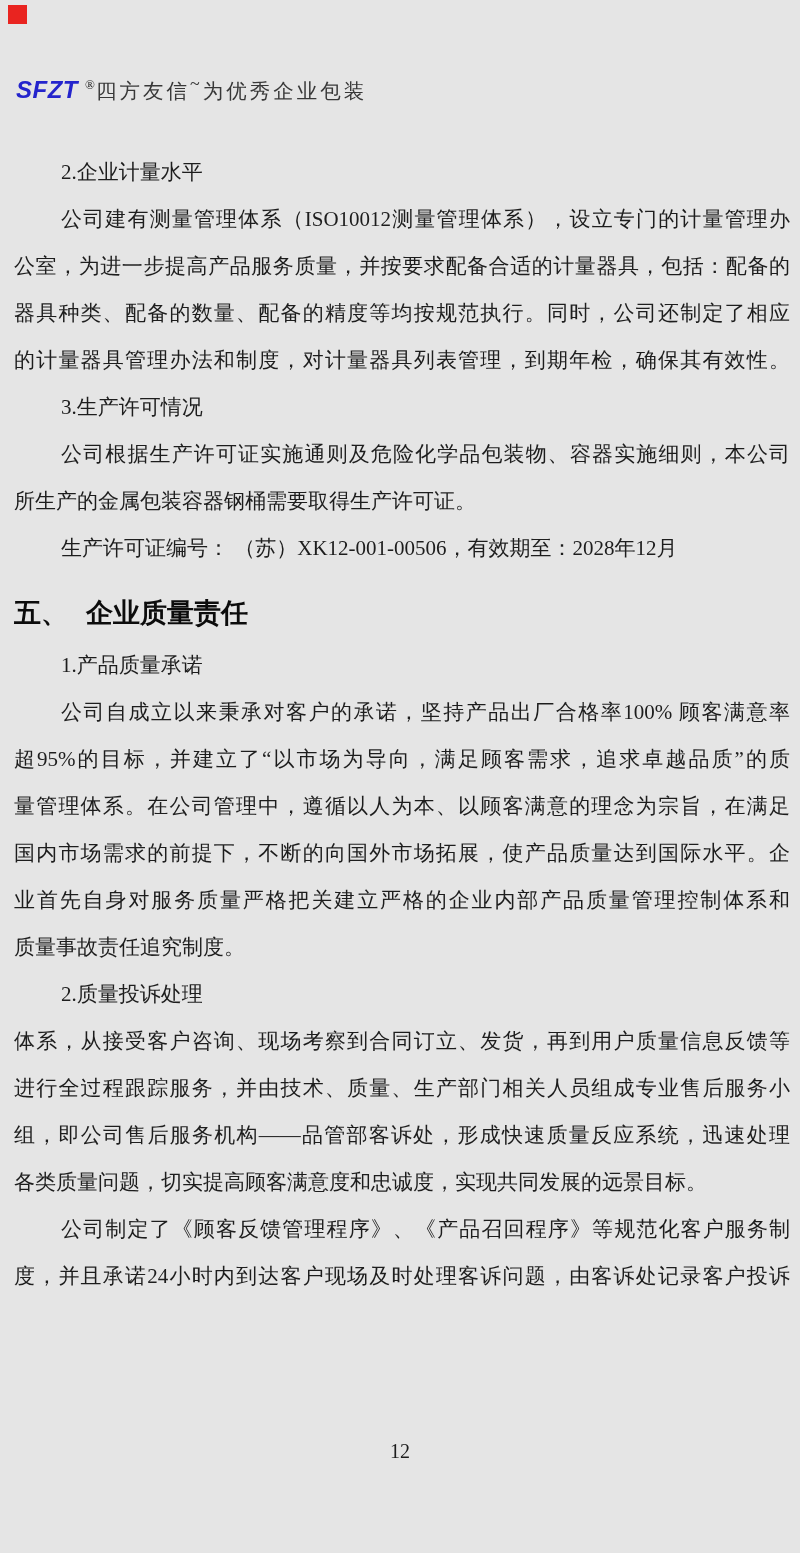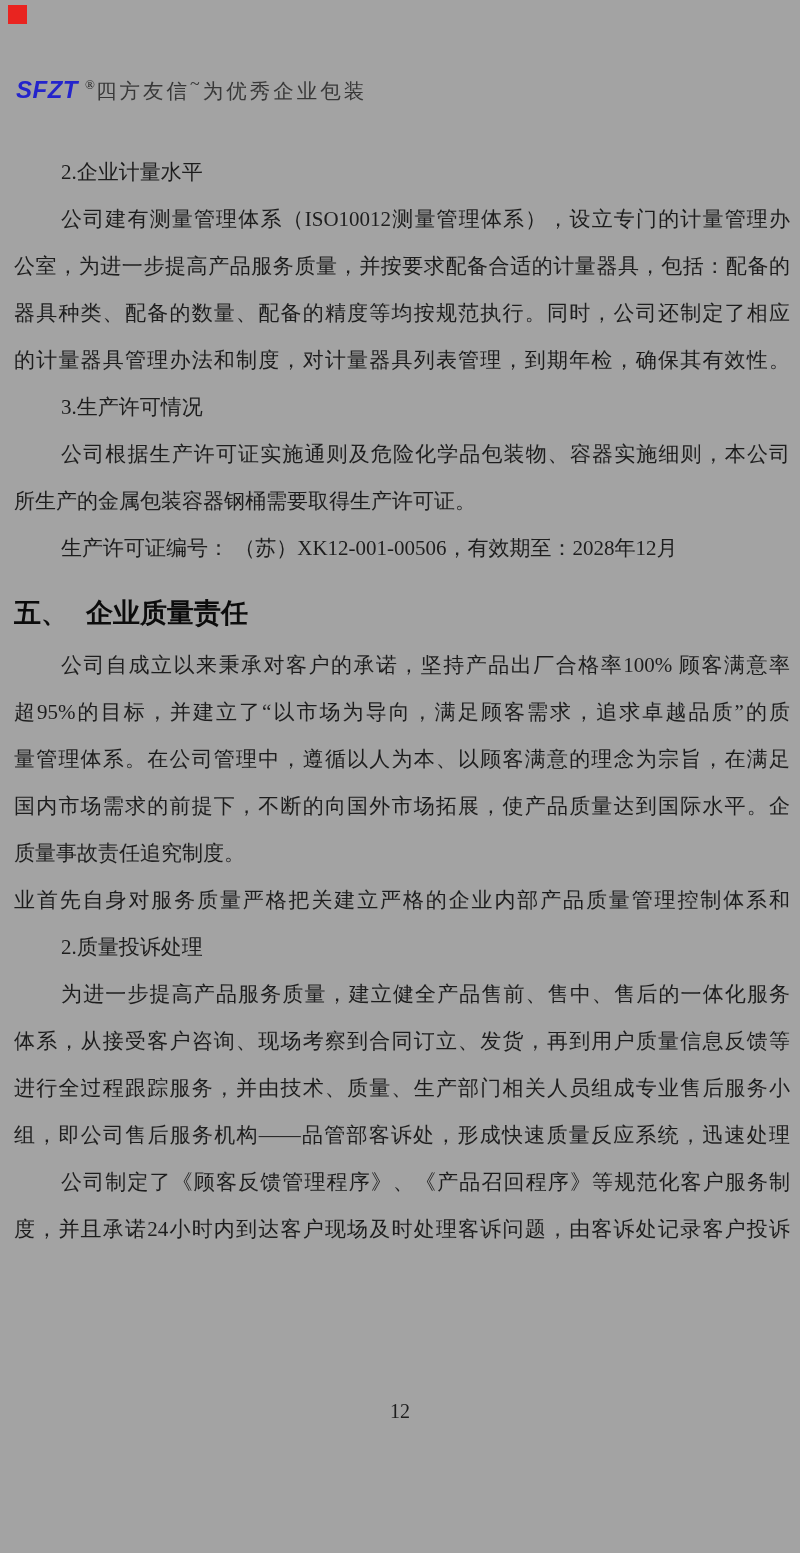--- a/index.html
+++ b/index.html
@@ -1,20 +1,20 @@
 <!DOCTYPE html>
 <html><head>
 <meta charset="utf-8">
 <style>
   html, body { margin: 0; padding: 0; background: #ffffff; }
   .page {
     position: relative;
     width: 800px;
     height: 1553px;
-    background: #a3a3a3;
+    background: #e5e5e5;
     overflow: hidden;
     font-family: "Liberation Serif", "DejaVu Serif", serif;
   }
   .marker {
     position: absolute;
     left: 8px; top: 5px;
     width: 19px; height: 19px;
   }
   .header {
     position: absolute;
@@ -75,21 +75,21 @@
     margin-top: 12px;
     height: 58px;
     line-height: 58px;
     font-weight: bold;
     font-size: 27px;
     color: #0c0c0c;
   }
   .chapter-num { margin-right: 18px; }
   .footer {
     position: absolute;
-    left: 0; top: 1400px;
+    left: 0; top: 1440px;
     width: 800px;
     text-align: center;
     font-size: 20px;
     color: #1d1d1d;
   }
 </style>
 </head>
 <body>
 
 <div class="page">
@@ -108,32 +108,33 @@
     <div class="line">器具种类、配备的数量、配备的精度等均按规范执行。同时，公司还制定了相应</div>
     <div class="line">的计量器具管理办法和制度，对计量器具列表管理，到期年检，确保其有效性。</div>
 
     <div class="sub">3.生产许可情况</div>
     <div class="line start">公司根据生产许可证实施通则及危险化学品包装物、容器实施细则，本公司</div>
     <div class="line end">所生产的金属包装容器钢桶需要取得生产许可证。</div>
     <div class="sub">生产许可证编号： （苏）XK12-001-00506，有效期至：2028年12月</div>
 
     <div class="chapter"><span class="chapter-num">五、</span><span>企业质量责任</span></div>
 
+    <div class="sub">1.产品质量承诺</div>
     <div class="line start">公司自成立以来秉承对客户的承诺，坚持产品出厂合格率100%  顾客满意率</div>
     <div class="line">超95%的目标，并建立了“以市场为导向，满足顾客需求，追求卓越品质”的质</div>
     <div class="line">量管理体系。在公司管理中，遵循以人为本、以顾客满意的理念为宗旨，在满足</div>
     <div class="line">国内市场需求的前提下，不断的向国外市场拓展，使产品质量达到国际水平。企</div>
+    <div class="line">业首先自身对服务质量严格把关建立严格的企业内部产品质量管理控制体系和</div>
     <div class="line end">质量事故责任追究制度。</div>
-    <div class="line">业首先自身对服务质量严格把关建立严格的企业内部产品质量管理控制体系和</div>
 
     <div class="sub">2.质量投诉处理</div>
-    <div class="line start">为进一步提高产品服务质量，建立健全产品售前、售中、售后的一体化服务</div>
     <div class="line">体系，从接受客户咨询、现场考察到合同订立、发货，再到用户质量信息反馈等</div>
     <div class="line">进行全过程跟踪服务，并由技术、质量、生产部门相关人员组成专业售后服务小</div>
     <div class="line">组，即公司售后服务机构——品管部客诉处，形成快速质量反应系统，迅速处理</div>
+    <div class="line end">各类质量问题，切实提高顾客满意度和忠诚度，实现共同发展的远景目标。</div>
 
     <div class="line start">公司制定了《顾客反馈管理程序》、《产品召回程序》等规范化客户服务制</div>
     <div class="line">度，并且承诺24小时内到达客户现场及时处理客诉问题，由客诉处记录客户投诉</div>
 
   </div>
 
   <div class="footer">12</div>
 
 </div>
 

